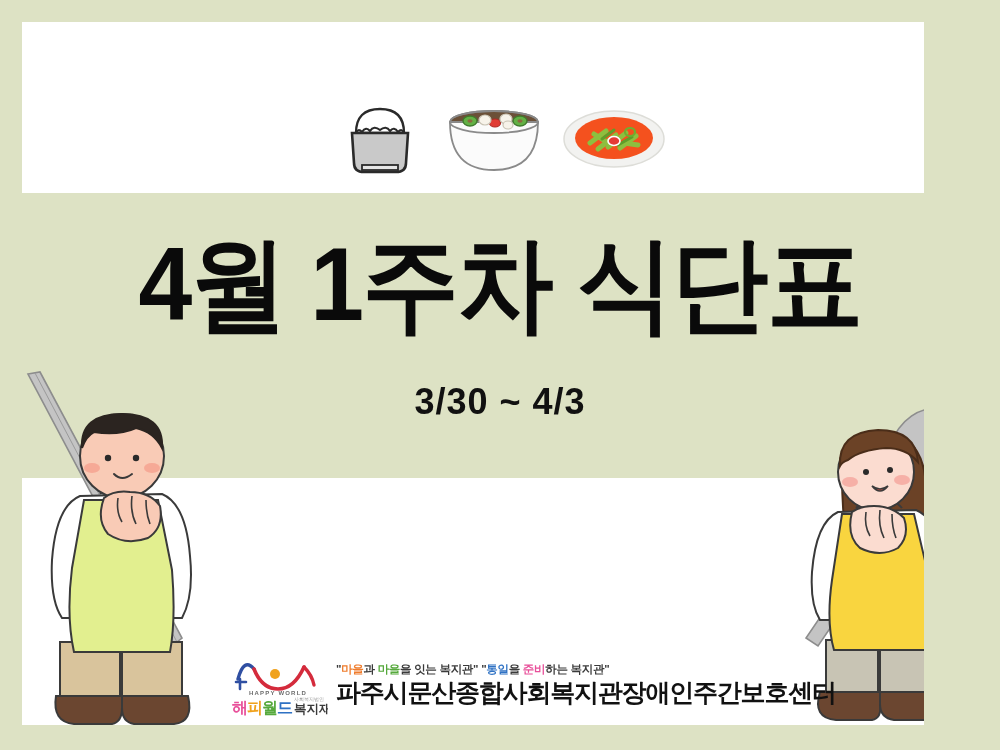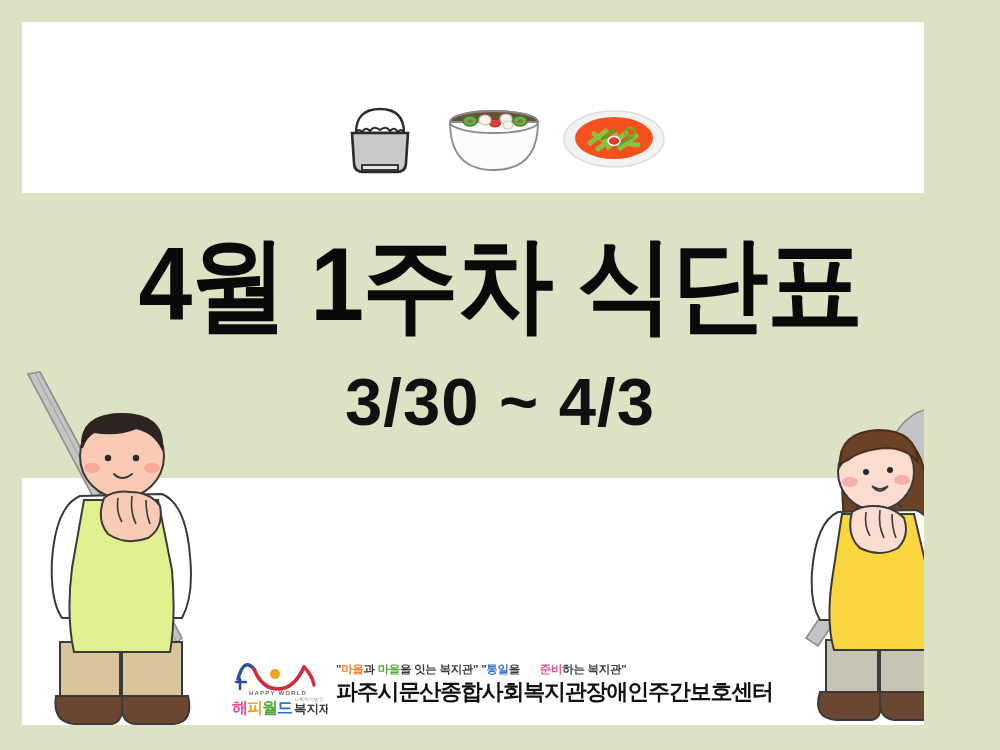--- a/index.html
+++ b/index.html
@@ -35,21 +35,21 @@
     text-align:center;z-index:6;
     font-size:104px;line-height:104px;
     font-weight:bold;color:#0a0a0a;
     letter-spacing:-2px;
     transform:scaleX(0.93);
     white-space:nowrap;
   }
   #subhead{
     position:absolute;top:372px;left:0;width:1000px;
     text-align:center;z-index:6;
-    font-size:67px;line-height:60px;
+    font-size:36px;line-height:60px;
     font-weight:bold;color:#111111;
     letter-spacing:1px;
     white-space:nowrap;
   }
 
   
   #char-left{position:absolute;left:22px;top:370px;width:230px;height:380px;z-index:5;}
   #char-right{position:absolute;left:790px;top:408px;width:210px;height:342px;z-index:5;}
   #char-left svg,#char-right svg{display:block;}
 
@@ -61,23 +61,23 @@
   #logo-mark{width:100px;height:70px;flex:0 0 100px;}
   #footer-text{margin-left:8px;display:flex;flex-direction:column;justify-content:center;}
   #tagline{
     font-size:11.5px;line-height:14px;font-weight:bold;color:#3a3a3a;
     white-space:nowrap;letter-spacing:-0.3px;margin-bottom:2px;
   }
   #tagline .q{color:#3a3a3a;}
   #tagline .c-orange{color:#ef7d2e;}
   #tagline .c-green{color:#56a93c;}
   #tagline .c-blue{color:#2f72c4;}
-  #tagline .c-pink{color:#e8509a;margin-left:17px;}
+  #tagline .c-pink{color:#e8509a;}
   #org-name{
-    font-size:22px;line-height:28px;font-weight:bold;color:#111111;
+    font-size:25px;line-height:28px;font-weight:bold;color:#111111;
     white-space:nowrap;letter-spacing:-1.2px;
   }
 </style>
 </head>
 <body>
 
 <div id="poster">
 
   <div class="band" id="band-top"></div>
   <div class="band" id="band-mid"></div>

